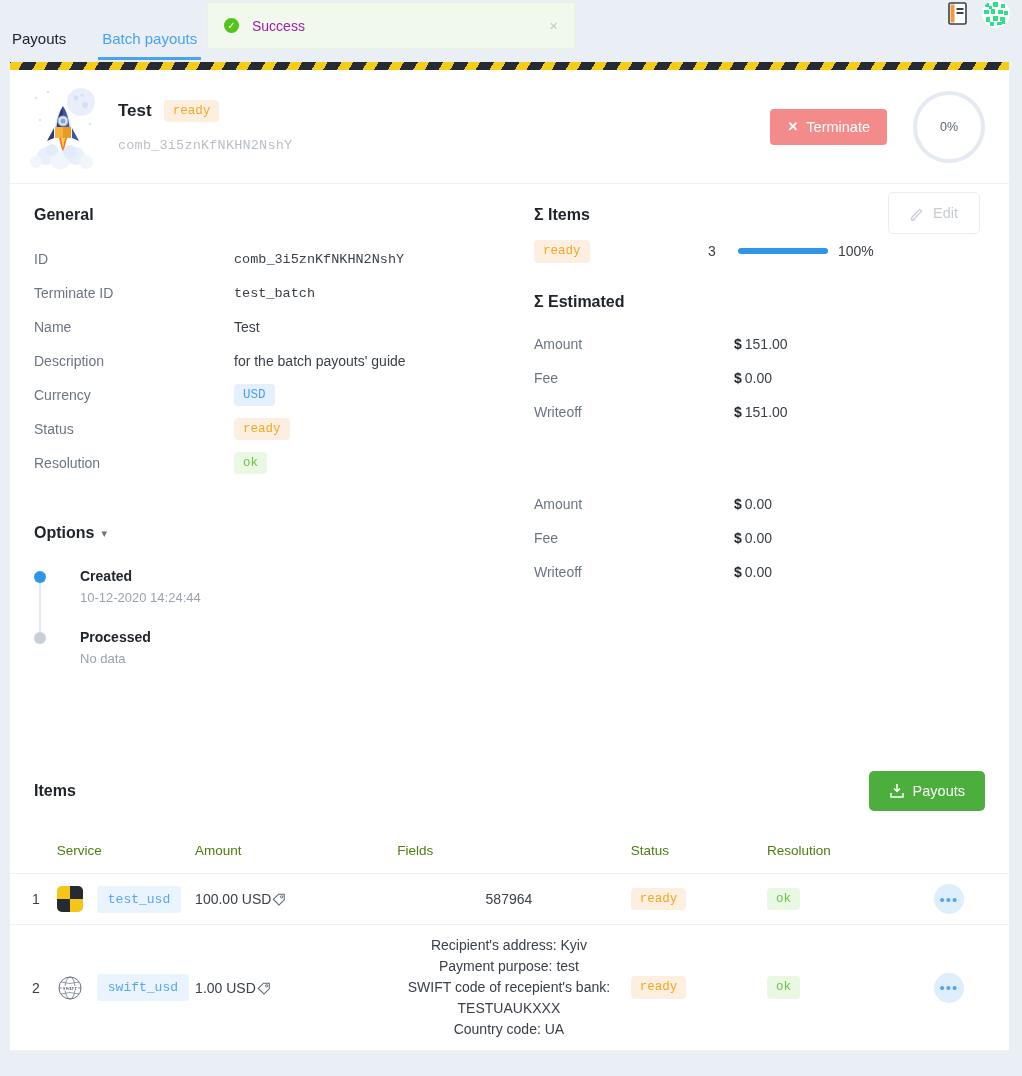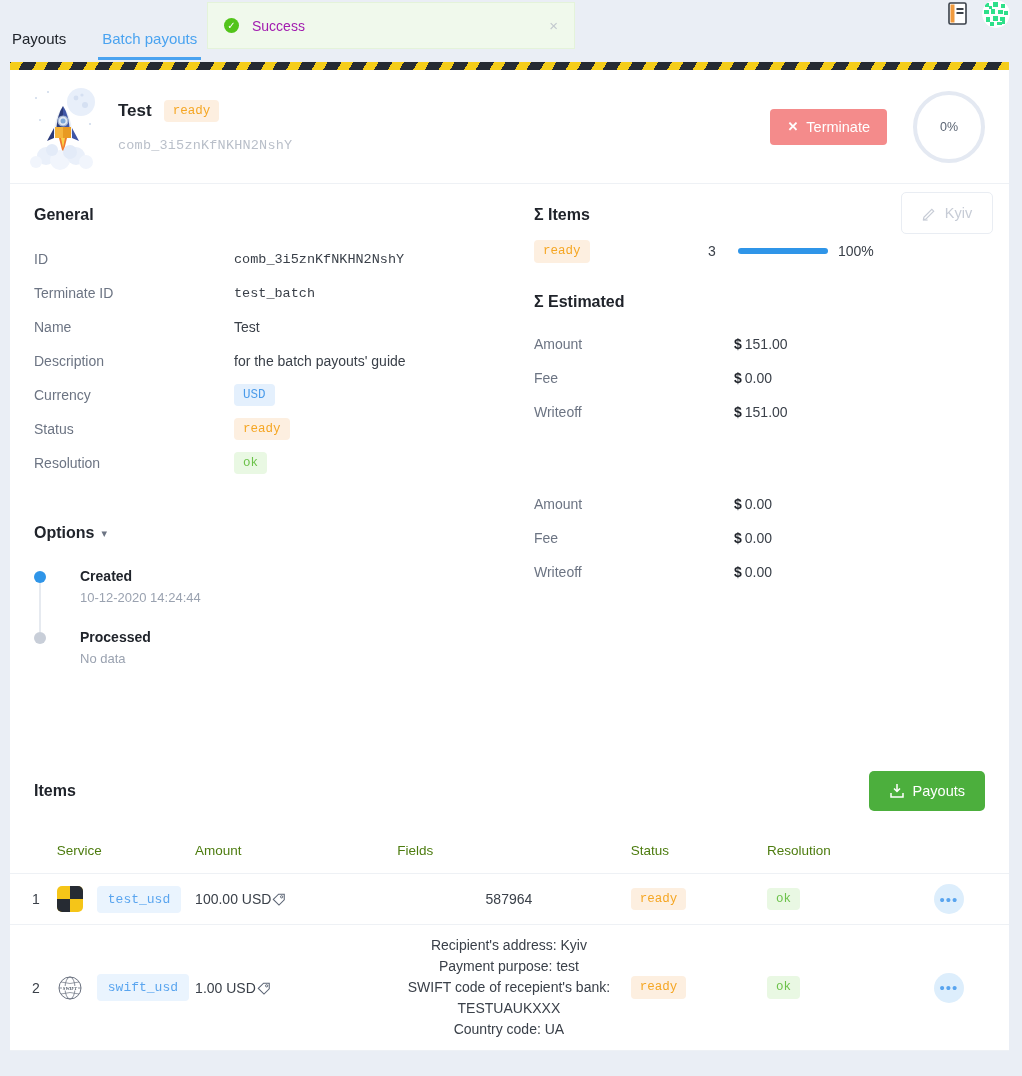--- a/index.html
+++ b/index.html
@@ -91,21 +91,21 @@
   .badge {
     display: inline-block; border-radius: 4px; padding: 5px 9px;
     font-family: "Liberation Mono", monospace; font-size: 12.5px; line-height: 1;
   }
   .badge.ready { background: #fdefe0; color: #f5a623; }
   .badge.ok    { background: #e9f8e3; color: #6cc24a; }
   .badge.usd   { background: #e4f0fd; color: #4a9bea; }
   .badge.svc   { background: #eaf4fe; color: #5aa5ef; padding: 7px 11px; font-size: 13px; }
 
   
-  .body { display: flex; padding: 22px 16px 0 24px; }
+  .body { display: flex; padding: 22px 29px 0 24px; }
   .colL { width: 500px; }
   .colR { flex: 1; position: relative; }
 
   h2.sec {
     font-size: 16px; font-weight: bold; color: #20242b; margin-bottom: 18px;
   }
   h2.sec.sum { margin-bottom: 16px; }
 
   .kv { display: flex; align-items: center; min-height: 34px; }
   .kv .k { width: 200px; color: #6c7483; font-size: 14px; }
@@ -346,21 +346,21 @@
         </div>
       </div>
     </div>
 
     <div class="colR">
       <button class="btn-edit">
         <svg width="15" height="15" viewBox="0 0 16 16">
           <path d="M2 12 L10.5 3.5 L12.5 5.5 L4 14 L1.5 14.5 Z" fill="none" stroke="#c7ccd6" stroke-width="1.2"></path>
           <path d="M1 15 L6 15" stroke="#c7ccd6" stroke-width="1.2"></path>
         </svg>
-        <span>Kyiv</span>
+        <span>Edit</span>
       </button>
 
       <h2 class="sec sum">Σ Items</h2>
       <div class="itemsum">
         <div class="cnt">
           <span class="badge ready">ready</span>
         </div>
         <span class="num">3</span>
         <div class="bar"></div>
         <span class="pct">100%</span>

